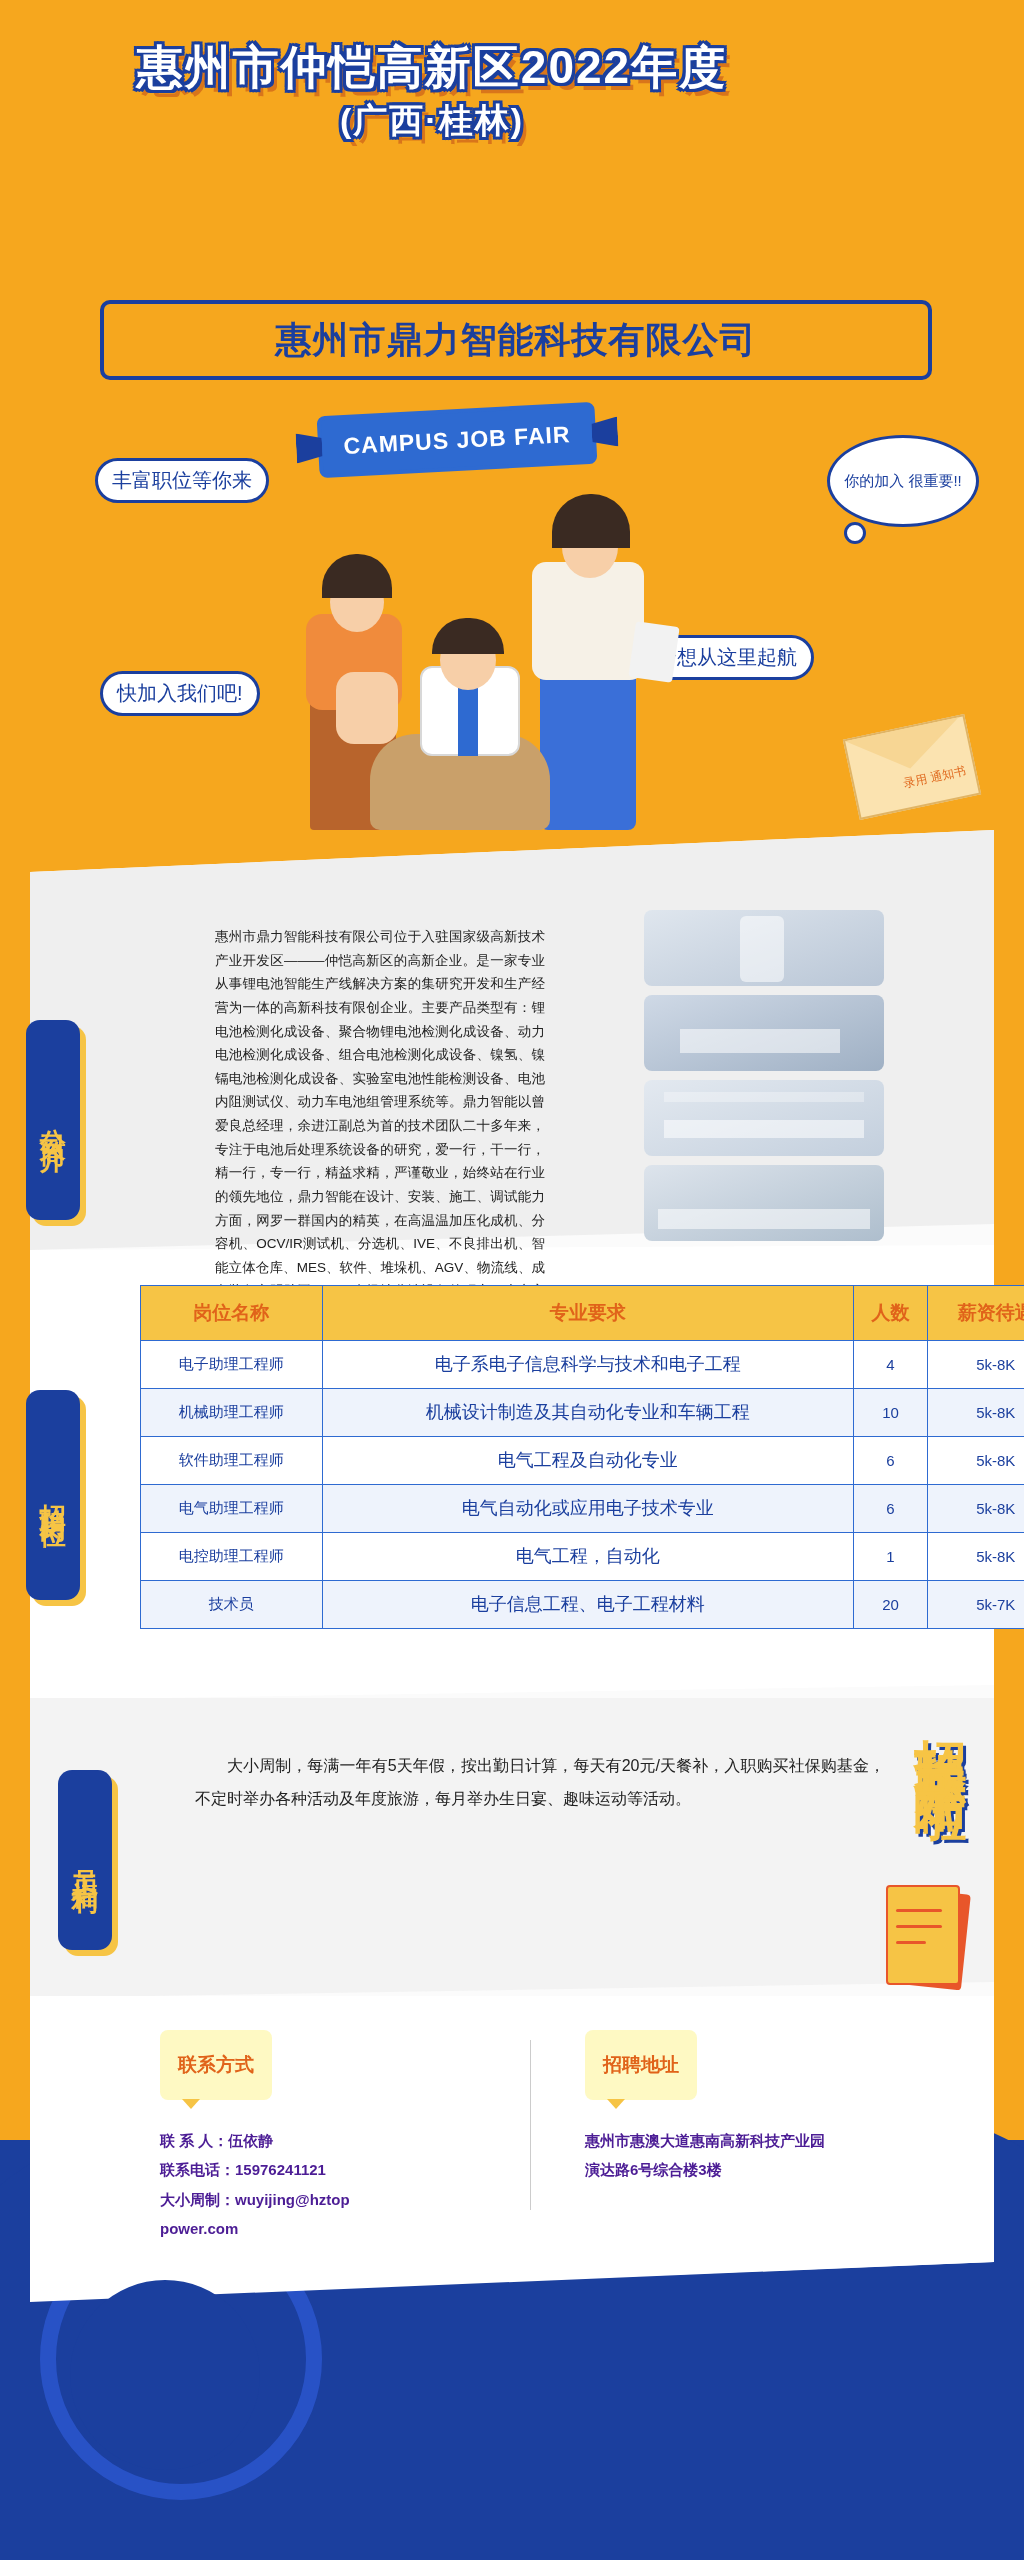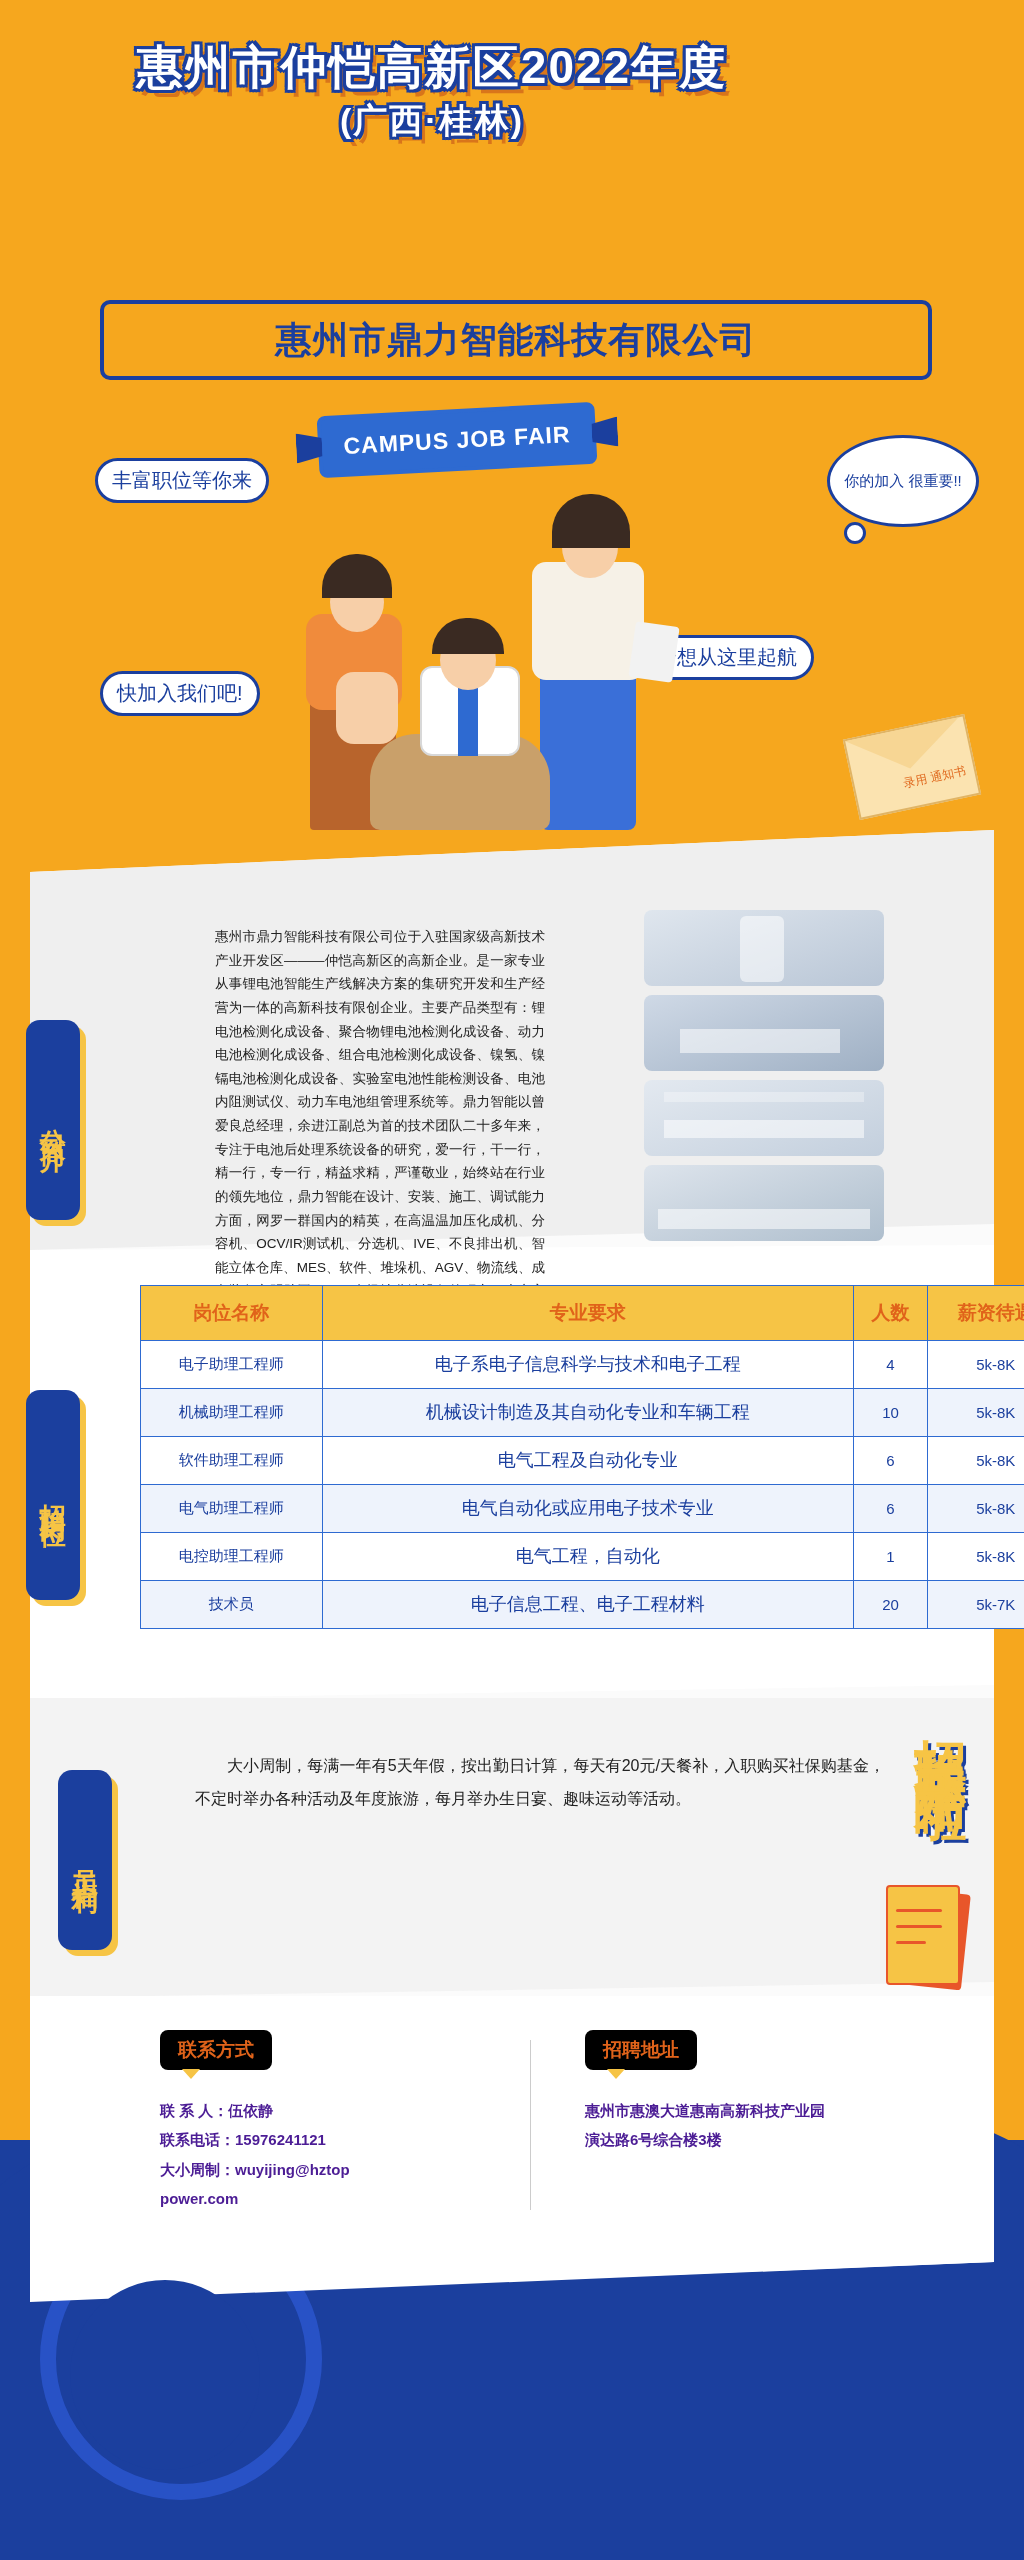--- a/index.html
+++ b/index.html
@@ -121,22 +121,22 @@
 
   
   .benefits{position:absolute;left:165px;top:920px;width:690px;font-size:16px;line-height:2.05;
      color:#222;text-align:justify;text-indent:32px;}
 
   
   .contact{position:absolute;left:0;top:1200px;width:964px;height:230px;}
   .c-col{position:absolute;top:0;}
   .c-left{left:130px;width:330px;}
   .c-right{left:555px;width:360px;}
-  .c-title{display:inline-block;background:#000000;color:#e0631a;font-weight:bold;font-size:19px;
-     padding:7px 18px;border-radius:8px;position:relative;}
+  .c-title{display:inline-block;background:#fef9c3;color:#e0631a;font-weight:bold;font-size:19px;
+     padding:22px 18px;border-radius:8px;position:relative;}
   .c-title:after{content:"";position:absolute;left:22px;bottom:-9px;border-left:9px solid transparent;
      border-right:9px solid transparent;border-top:10px solid #f6c445;}
   .c-body{margin-top:26px;font-size:15px;line-height:1.95;color:#4c1d95;font-weight:bold;}
   .divider{position:absolute;left:500px;top:10px;width:1px;height:170px;background:#ccc;}
 
   .booklet{position:absolute;right:22px;top:1055px;width:86px;height:108px;}
   .booklet .bk1{position:absolute;left:10px;top:6px;width:70px;height:96px;background:#e8562a;
      border-radius:4px;transform:rotate(6deg);}
   .booklet .bk2{position:absolute;left:0;top:0;width:70px;height:96px;background:#f6c445;
      border-radius:4px;border:2px solid #e8562a;}

